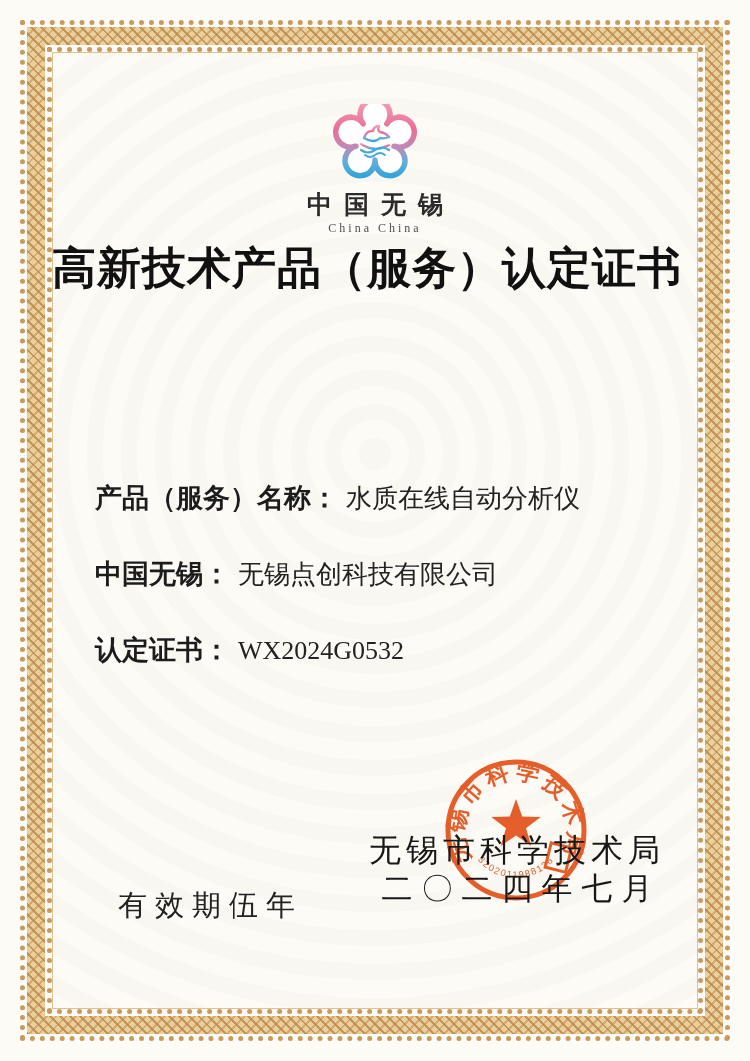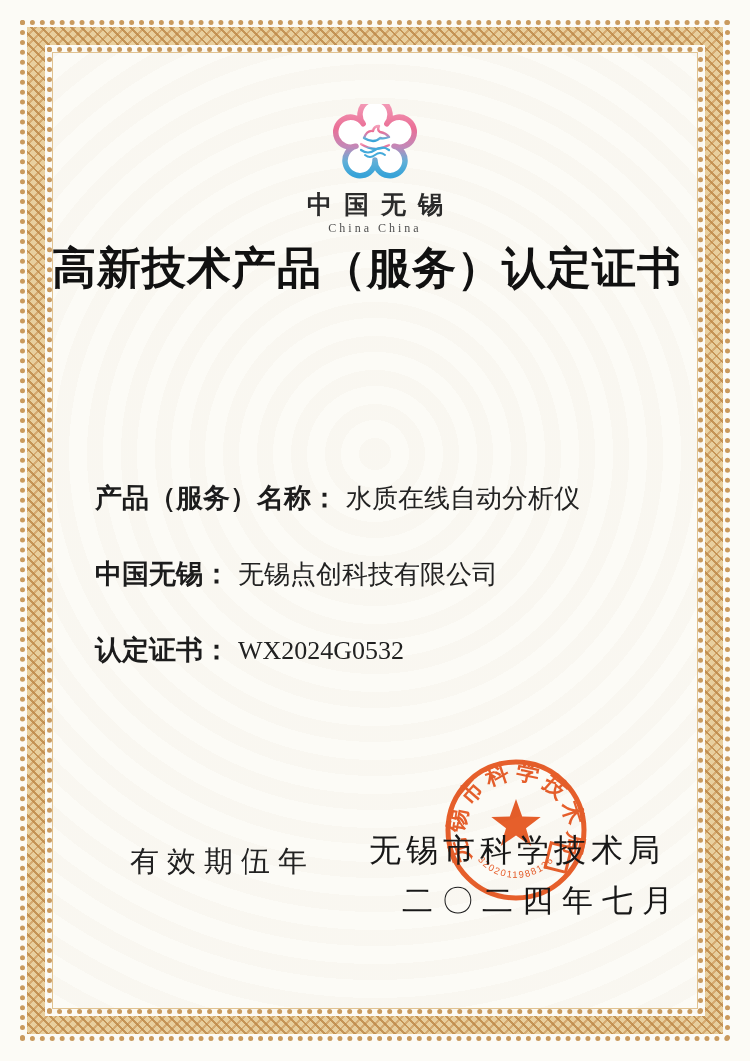--- a/index.html
+++ b/index.html
@@ -54,29 +54,29 @@
   .field-label{
     font-family:"Liberation Sans","DejaVu Sans",sans-serif;
     font-weight:700;color:#1c1c1c;
   }
   .field-value{
     font-family:"Liberation Serif","DejaVu Serif",serif;
     font-size:26px;color:#222;margin-left:8px;
   }
   
   .validity{
-    position:absolute;left:66px;top:790px;
-    font-size:29px;letter-spacing:8px;color:#222;z-index:2;margin-left:12px;
+    position:absolute;left:66px;top:834px;
+    font-size:29px;letter-spacing:8px;color:#222;z-index:2;
   }
   .issuer-block{
     position:absolute;left:300px;top:778px;width:330px;
     text-align:center;z-index:2;color:#181818;
   }
   .issuer-name{font-size:32px;letter-spacing:5px;line-height:40px;}
-  .issue-date{font-size:31px;letter-spacing:9px;line-height:38px;margin-top:12px;text-indent:9px;text-align:right;}
+  .issue-date{font-size:31px;letter-spacing:9px;line-height:38px;text-indent:9px;}
   .seal{
     position:absolute;left:389px;top:703px;width:150px;height:150px;
     z-index:1;mix-blend-mode:multiply;opacity:.92;
   }
 </style>
 </head>
 <body>
 
 <div class="page">
   <div class="frame-outer">

